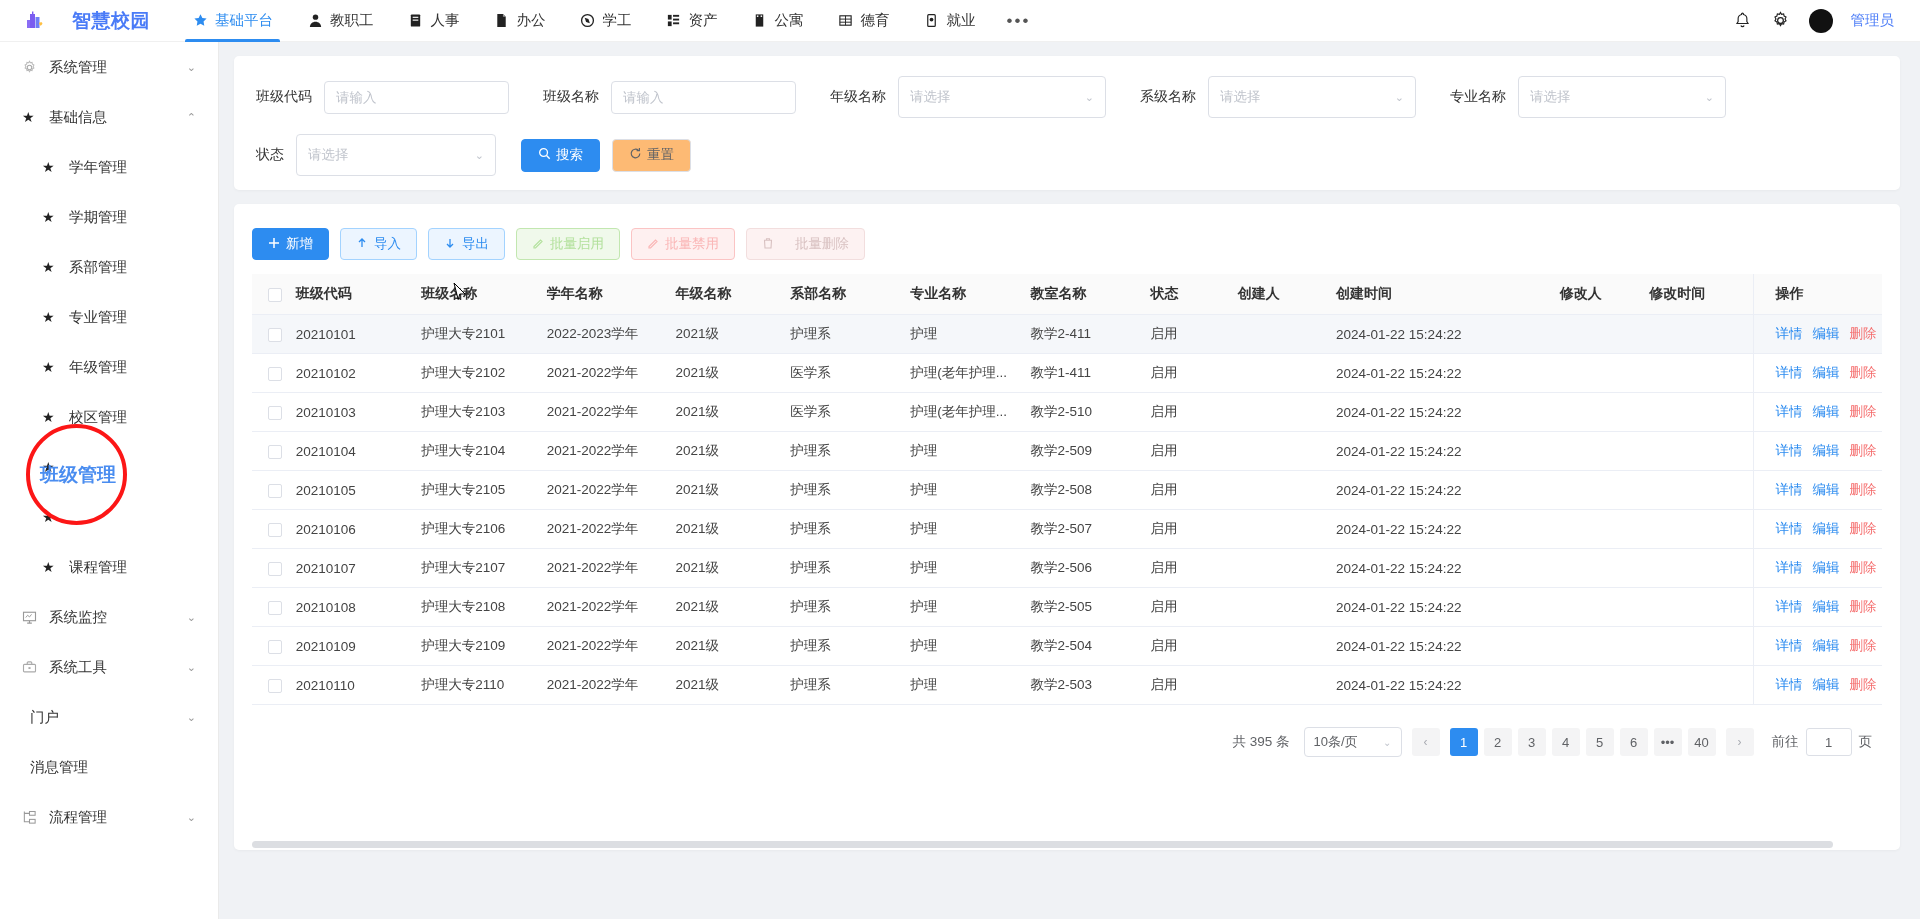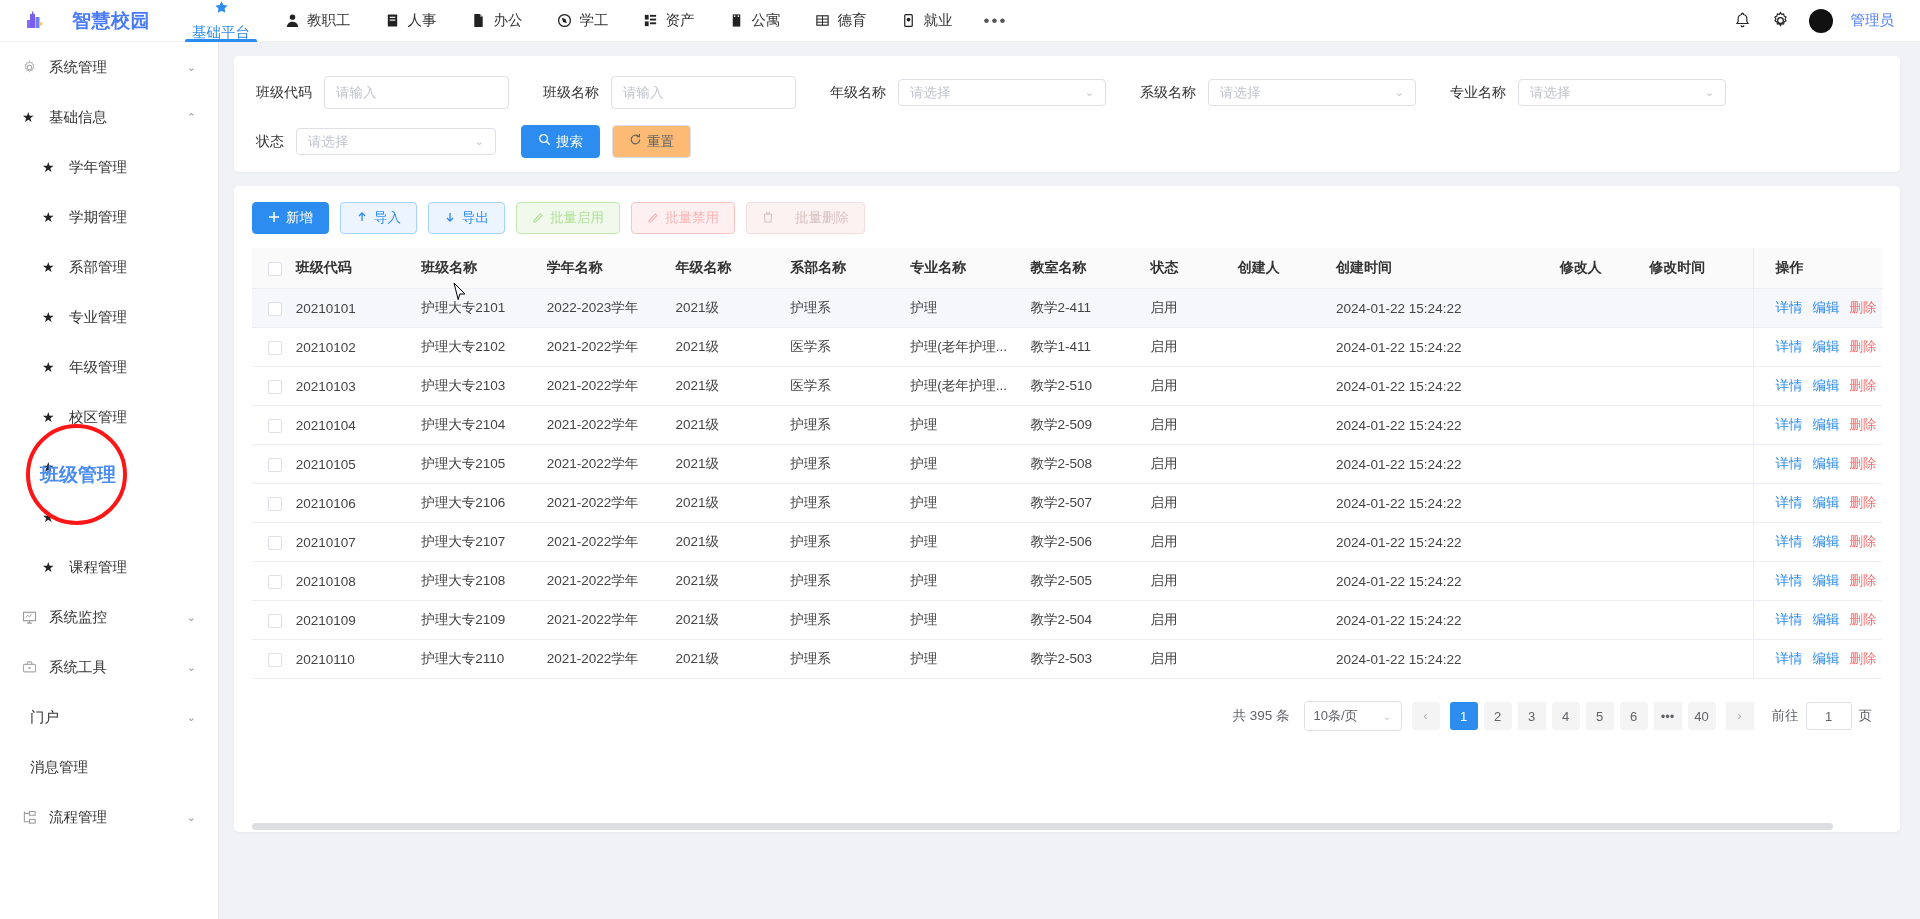--- a/index.html
+++ b/index.html
@@ -19,21 +19,21 @@
   .brand { display: flex; align-items: center; gap: 8px; width: 175px; padding-left: 26px; }
   .brand-logo { width: 22px; height: 22px; position: relative; flex: none; }
   .brand-name { color: #4a7bf7; font-size: 19px; font-weight: 700; letter-spacing: .5px; margin-left: 16px; }
 
   .navtabs { display: flex; align-items: center; height: 42px; }
   .navtab {
     display: flex; align-items: center; gap: 7px; height: 42px;
     padding: 0 17px; font-size: 14.5px; color: #333; cursor: pointer; position: relative;
   }
   .navtab .ico { display: inline-flex; width: 16px; height: 16px; align-items: center; justify-content: center; }
-  .navtab.active { color: #2d8cf0; flex-direction: column; }
+  .navtab.active { color: #2d8cf0; }
   .navtab.active::after {
     content: ""; position: absolute; left: 10px; right: 10px; bottom: 0;
     height: 3px; background: #2d8cf0; border-radius: 2px 2px 0 0;
   }
   .navtab.more { padding: 0 14px; color: #555; letter-spacing: 2px; font-size: 17px; }
 
   .topright {
     margin-left: auto; display: flex; align-items: center; gap: 18px; padding-right: 26px;
   }
   .tr-icon { width: 20px; height: 20px; cursor: pointer; color: #333; display: flex; align-items: center; justify-content: center; }
@@ -84,21 +84,21 @@
   .filter-row:last-child { margin-bottom: 0; }
   .fgroup { display: flex; align-items: center; margin-right: 34px; }
   .flabel { font-size: 14px; color: #333; margin-right: 12px; white-space: nowrap; }
   .finput {
     width: 185px; height: 33px; border: 1px solid #dcdfe6; border-radius: 4px;
     padding: 0 11px; font-size: 13.5px; color: #333; outline: none;
     font-family: "Liberation Sans", sans-serif; background: #fff;
   }
   .finput::placeholder { color: #c0c4cc; }
   .fselect {
-    width: 185px; height: 27px; border: 1px solid #dcdfe6; border-radius: 4px;
+    width: 185px; height: 42px; border: 1px solid #dcdfe6; border-radius: 4px;
     padding: 0 11px; font-size: 13.5px; color: #c0c4cc; display: flex;
     align-items: center; cursor: pointer; background: #fff; position: relative;
   }
   .fselect .arrow { margin-left: auto; color: #c0c4cc; font-size: 11px; }
   .fselect.wide { width: 208px; }
   .fselect.w200 { width: 200px; }
 
   .btn {
     height: 33px; border-radius: 4px; font-size: 13.5px; display: inline-flex;
     align-items: center; justify-content: center; gap: 5px; padding: 0 16px;
@@ -107,21 +107,21 @@
   }
   .btn-primary { background: #2d8cf0; color: #fff; border-color: #2d8cf0; }
   .btn-default { background: #fdba74; color: #606266; border-color: #dcdfe6; }
 
   
   .tablecard { padding: 16px 18px 10px 18px; height: 646px; position: relative; }
   .toolbar { display: flex; gap: 11px; margin-bottom: 14px; }
   .tbtn {
     height: 32px; border-radius: 4px; font-size: 13.5px; display: inline-flex;
     align-items: center; justify-content: center; gap: 6px; padding: 0 15px;
-    cursor: pointer; border: 1px solid transparent; font-family: "Liberation Sans", sans-serif;
+    cursor: pointer; border: 1px solid transparent; font-family: "Liberation Sans", sans-serif; margin-top: 8px;
   }
   .tbtn.add { background: #2d8cf0; color: #fff; border-color: #2d8cf0; }
   .tbtn.ghostblue { background: #ecf5ff; color: #2d8cf0; border-color: #a3d3ff; }
   .tbtn.greendis { background: #f0f9eb; color: #b3e19d; border-color: #c2e7b0; cursor: not-allowed; }
   .tbtn.reddis { background: #fef0f0; color: #fab6b6; border-color: #fbc4c4; cursor: not-allowed; }
   .tbtn.greydis { background: #fdf2f2; color: #d8c1c1; border-color: #f2dede; cursor: not-allowed; gap: 21px; }
 
   
   .tablewrap { position: relative; }
   table.grid { width: 100%; border-collapse: collapse; table-layout: fixed; }

